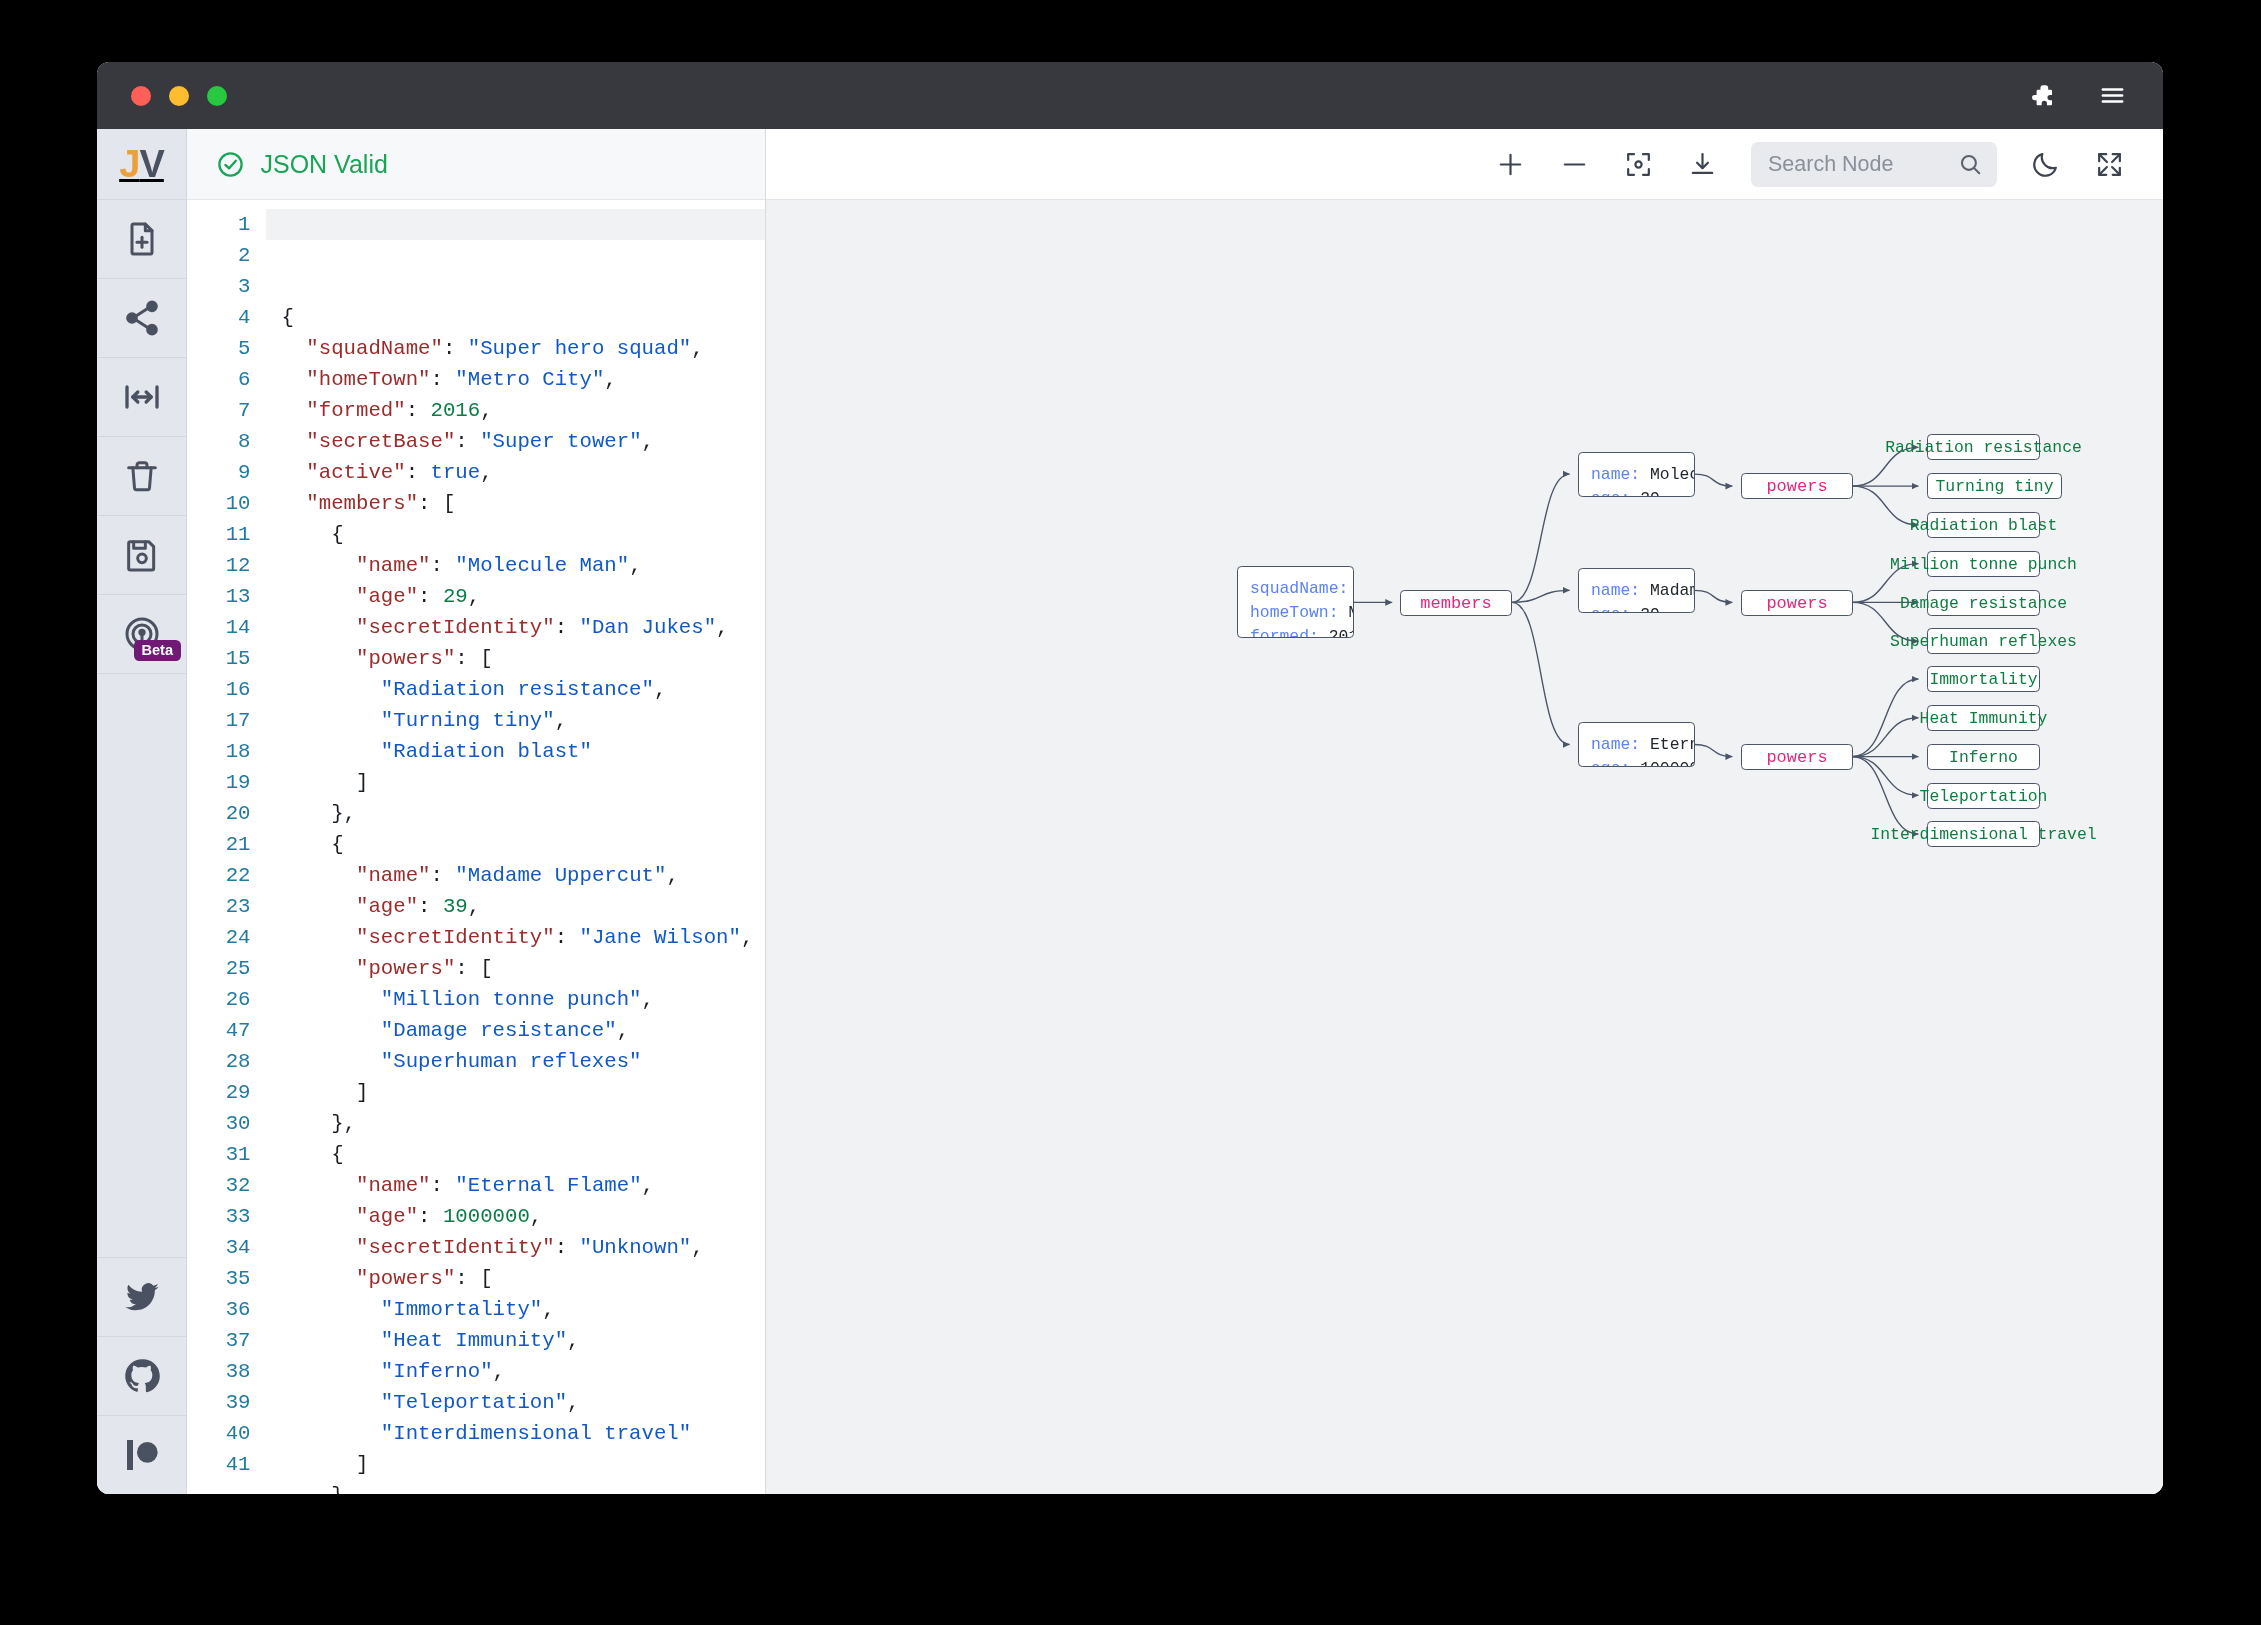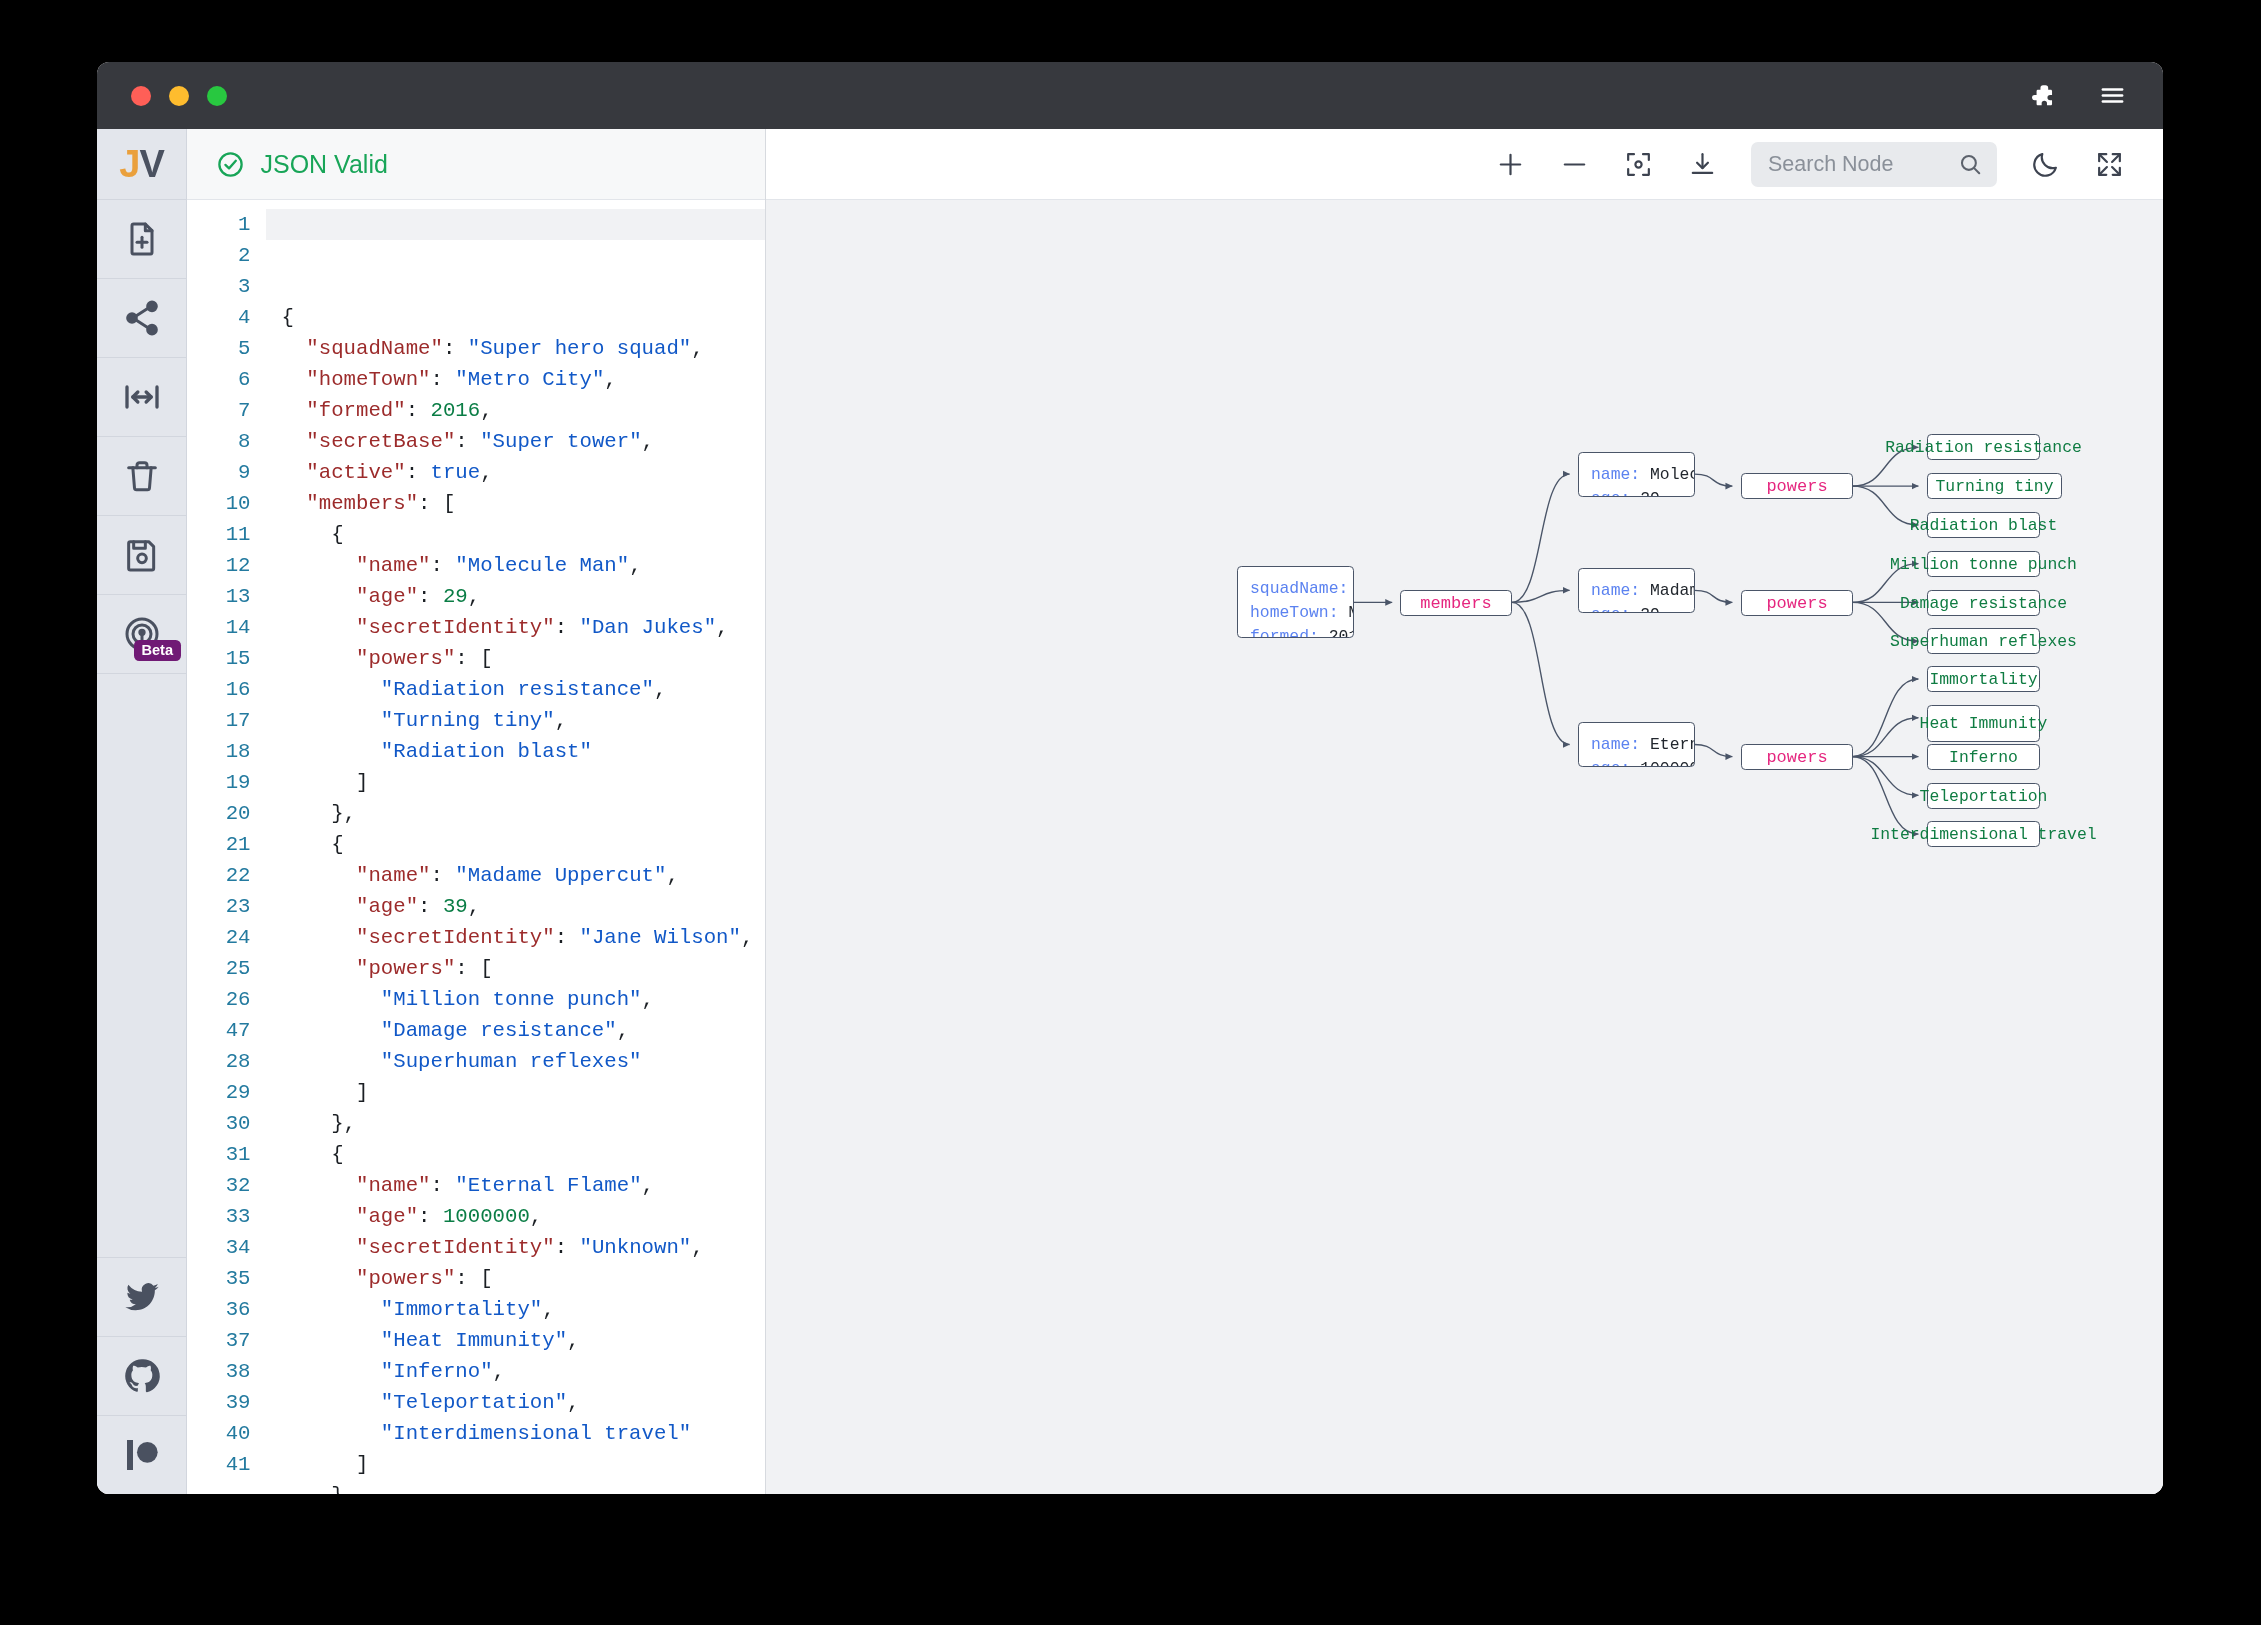--- a/index.html
+++ b/index.html
@@ -62,20 +62,21 @@
     height: 79px;
     display: flex; align-items: center; justify-content: center;
     border-bottom: 0.9px solid #d2d6de;
     position: relative;
     cursor: pointer;
   }
   #rail-logo { height: 71px; border-bottom: 0.9px solid #d2d6de; }
   #rail-logo .logo-text {
     font-size: 38px; font-weight: 600; letter-spacing: -0.9px;
     font-family: "Liberation Sans", sans-serif;
+    text-decoration: underline;
   }
   .logo-j { color: #eaa03c; }
   .logo-v { color: #4a5160; }
   .rail-icon { width: 40px; height: 40px; color: #4a5160; }
   .rail-icon svg { width: 100%; height: 100%; display: block; stroke: #4a5160; fill: none; }
   .beta-badge {
     position: absolute;
     right: 5.2px; bottom: 12px;
     background: #701a75; color: #fff;
     font-size: 14.6px; font-weight: 700;
@@ -532,21 +533,21 @@
             </div>
             <div class="node node-leaf" style="left: 1161px; top: 390px; width: 113px; height: 26px;">
               <span>Damage resistance</span>
             </div>
             <div class="node node-leaf" style="left: 1161px; top: 428px; width: 113px; height: 26px;">
               <span>Superhuman reflexes</span>
             </div>
             <div class="node node-leaf" style="left: 1161px; top: 466px; width: 113px; height: 26px;">
               <span>Immortality</span>
             </div>
-            <div class="node node-leaf" style="left: 1161px; top: 505px; width: 113px; height: 37px;">
+            <div class="node node-leaf" style="left: 1161px; top: 505px; width: 113px; height: 26px;">
               <span>Heat Immunity</span>
             </div>
             <div class="node node-leaf" style="left: 1161px; top: 544px; width: 113px; height: 26px;">
               <span>Inferno</span>
             </div>
             <div class="node node-leaf" style="left: 1161px; top: 583px; width: 113px; height: 26px;">
               <span>Teleportation</span>
             </div>
             <div class="node node-leaf" style="left: 1161px; top: 621px; width: 113px; height: 26px; font-family: Liberation Mono, monospace;">
               <span>Interdimensional travel</span>

